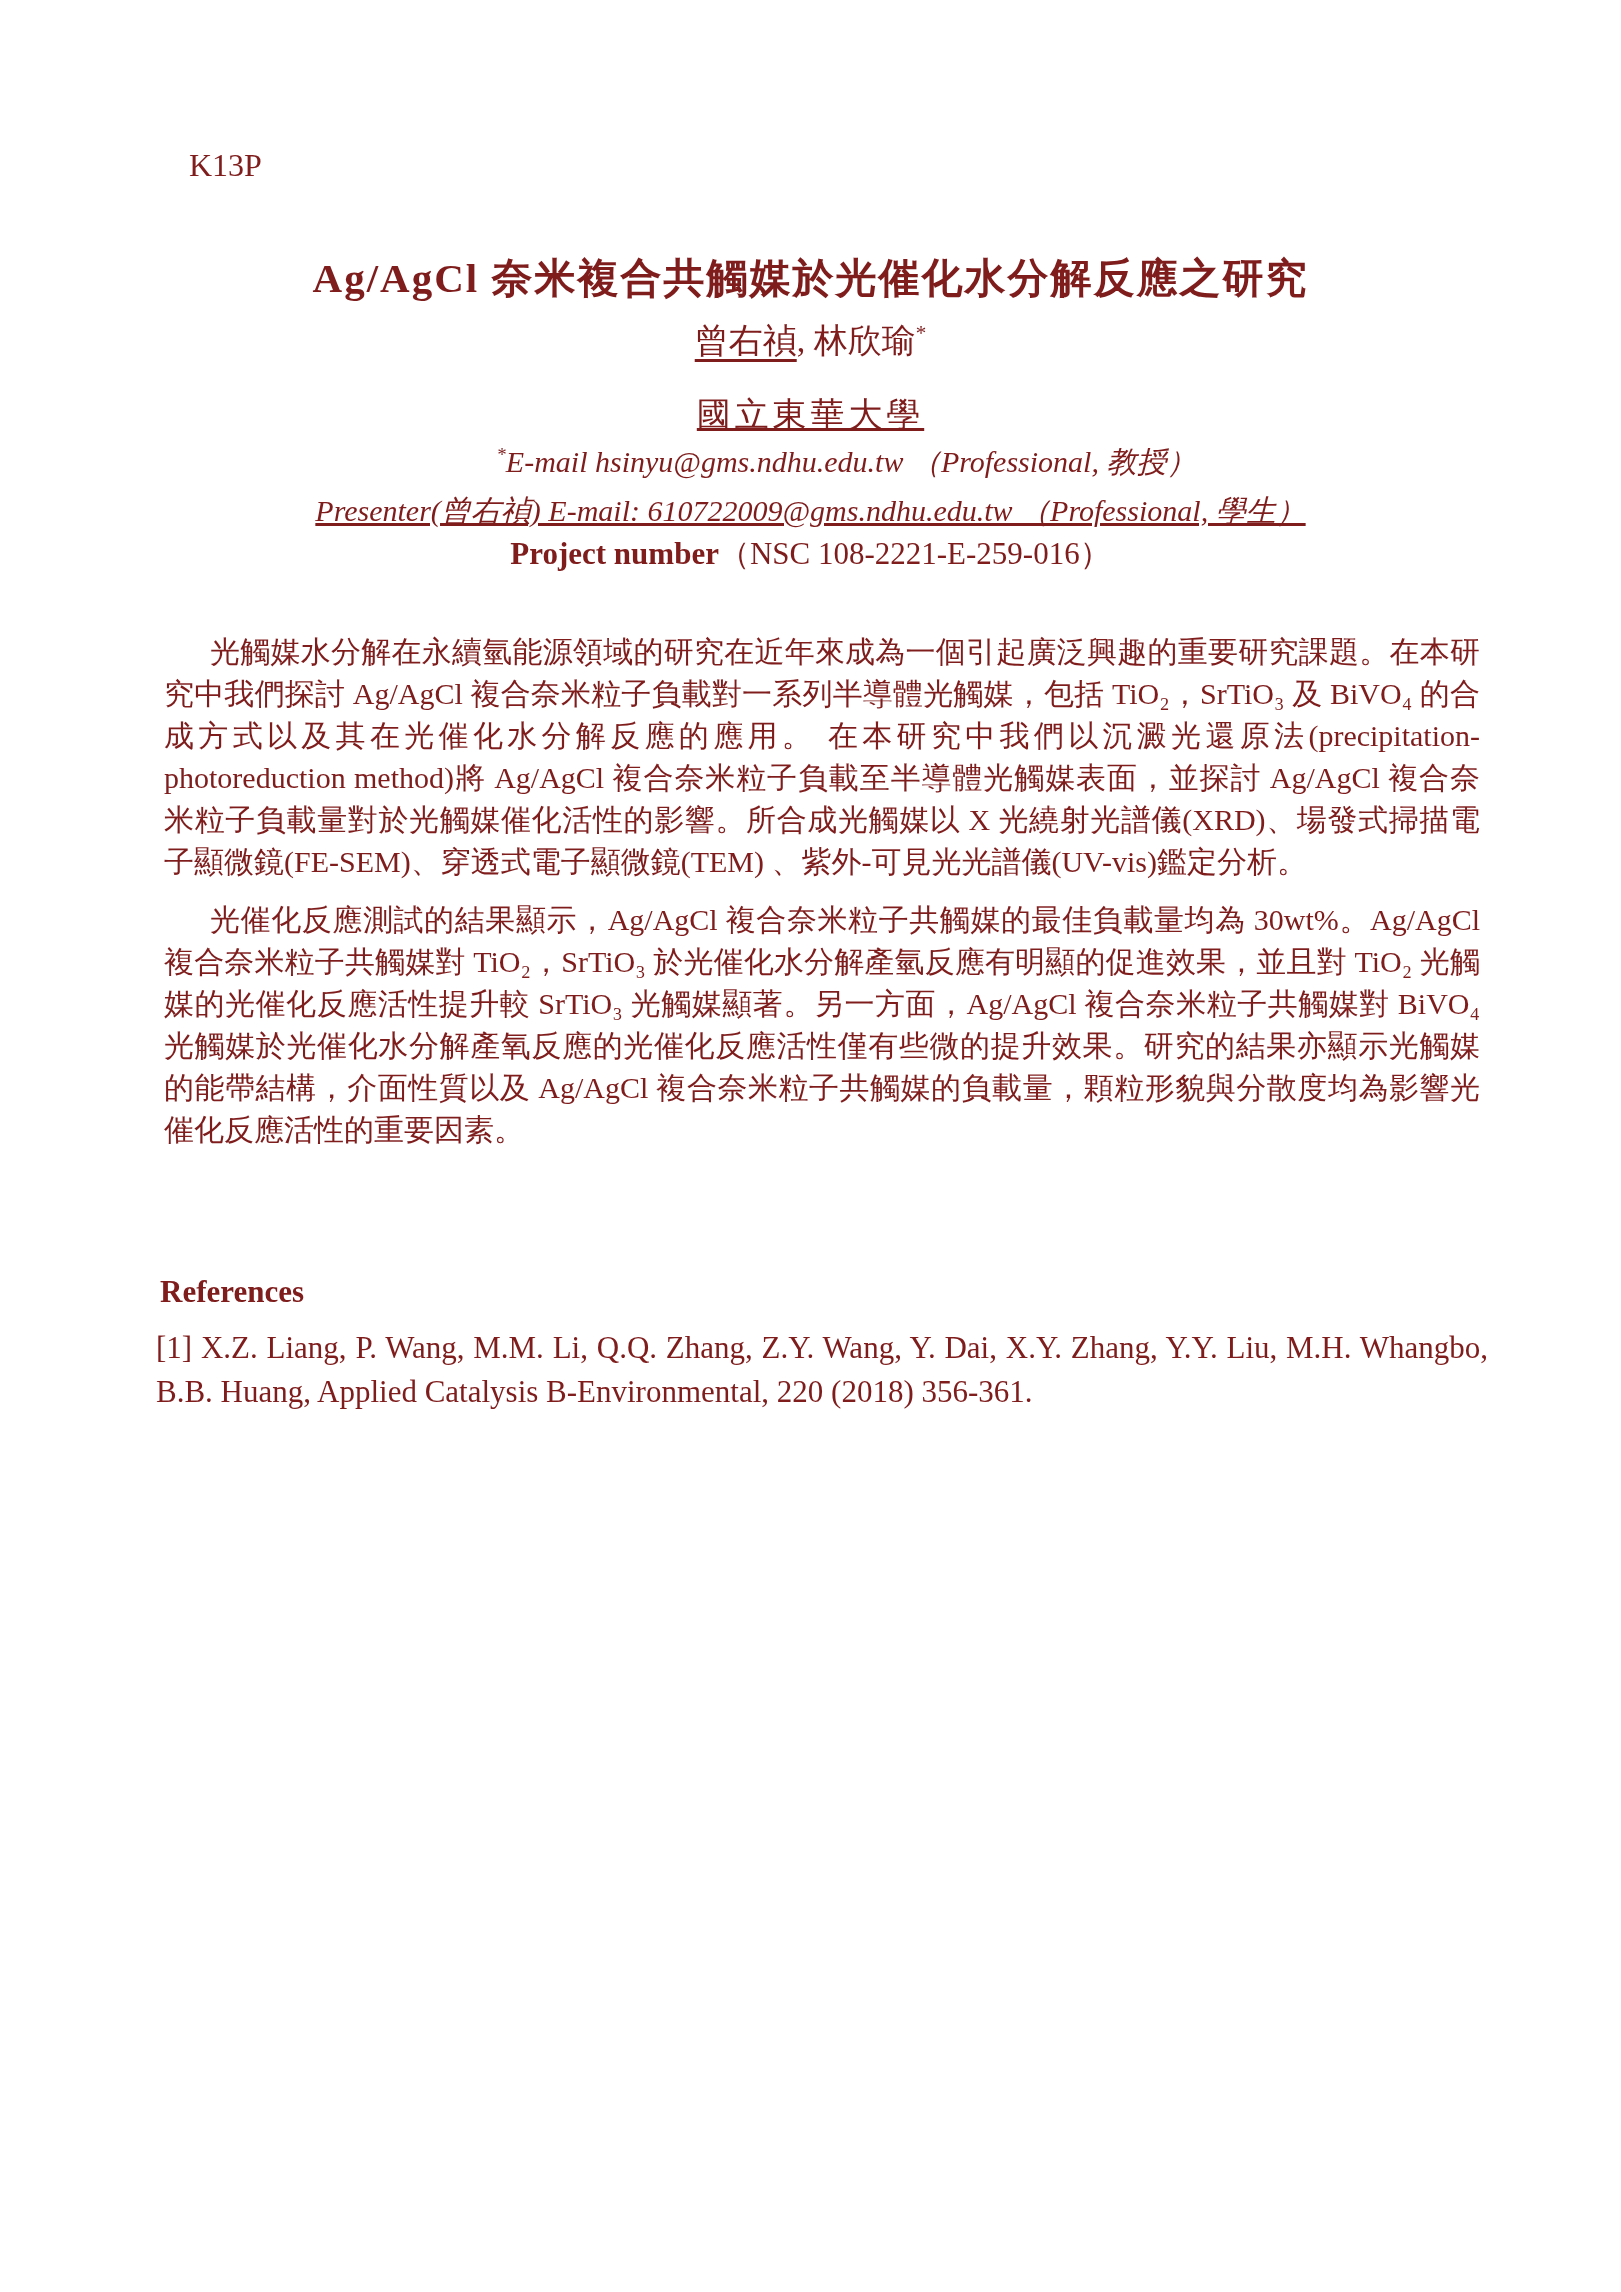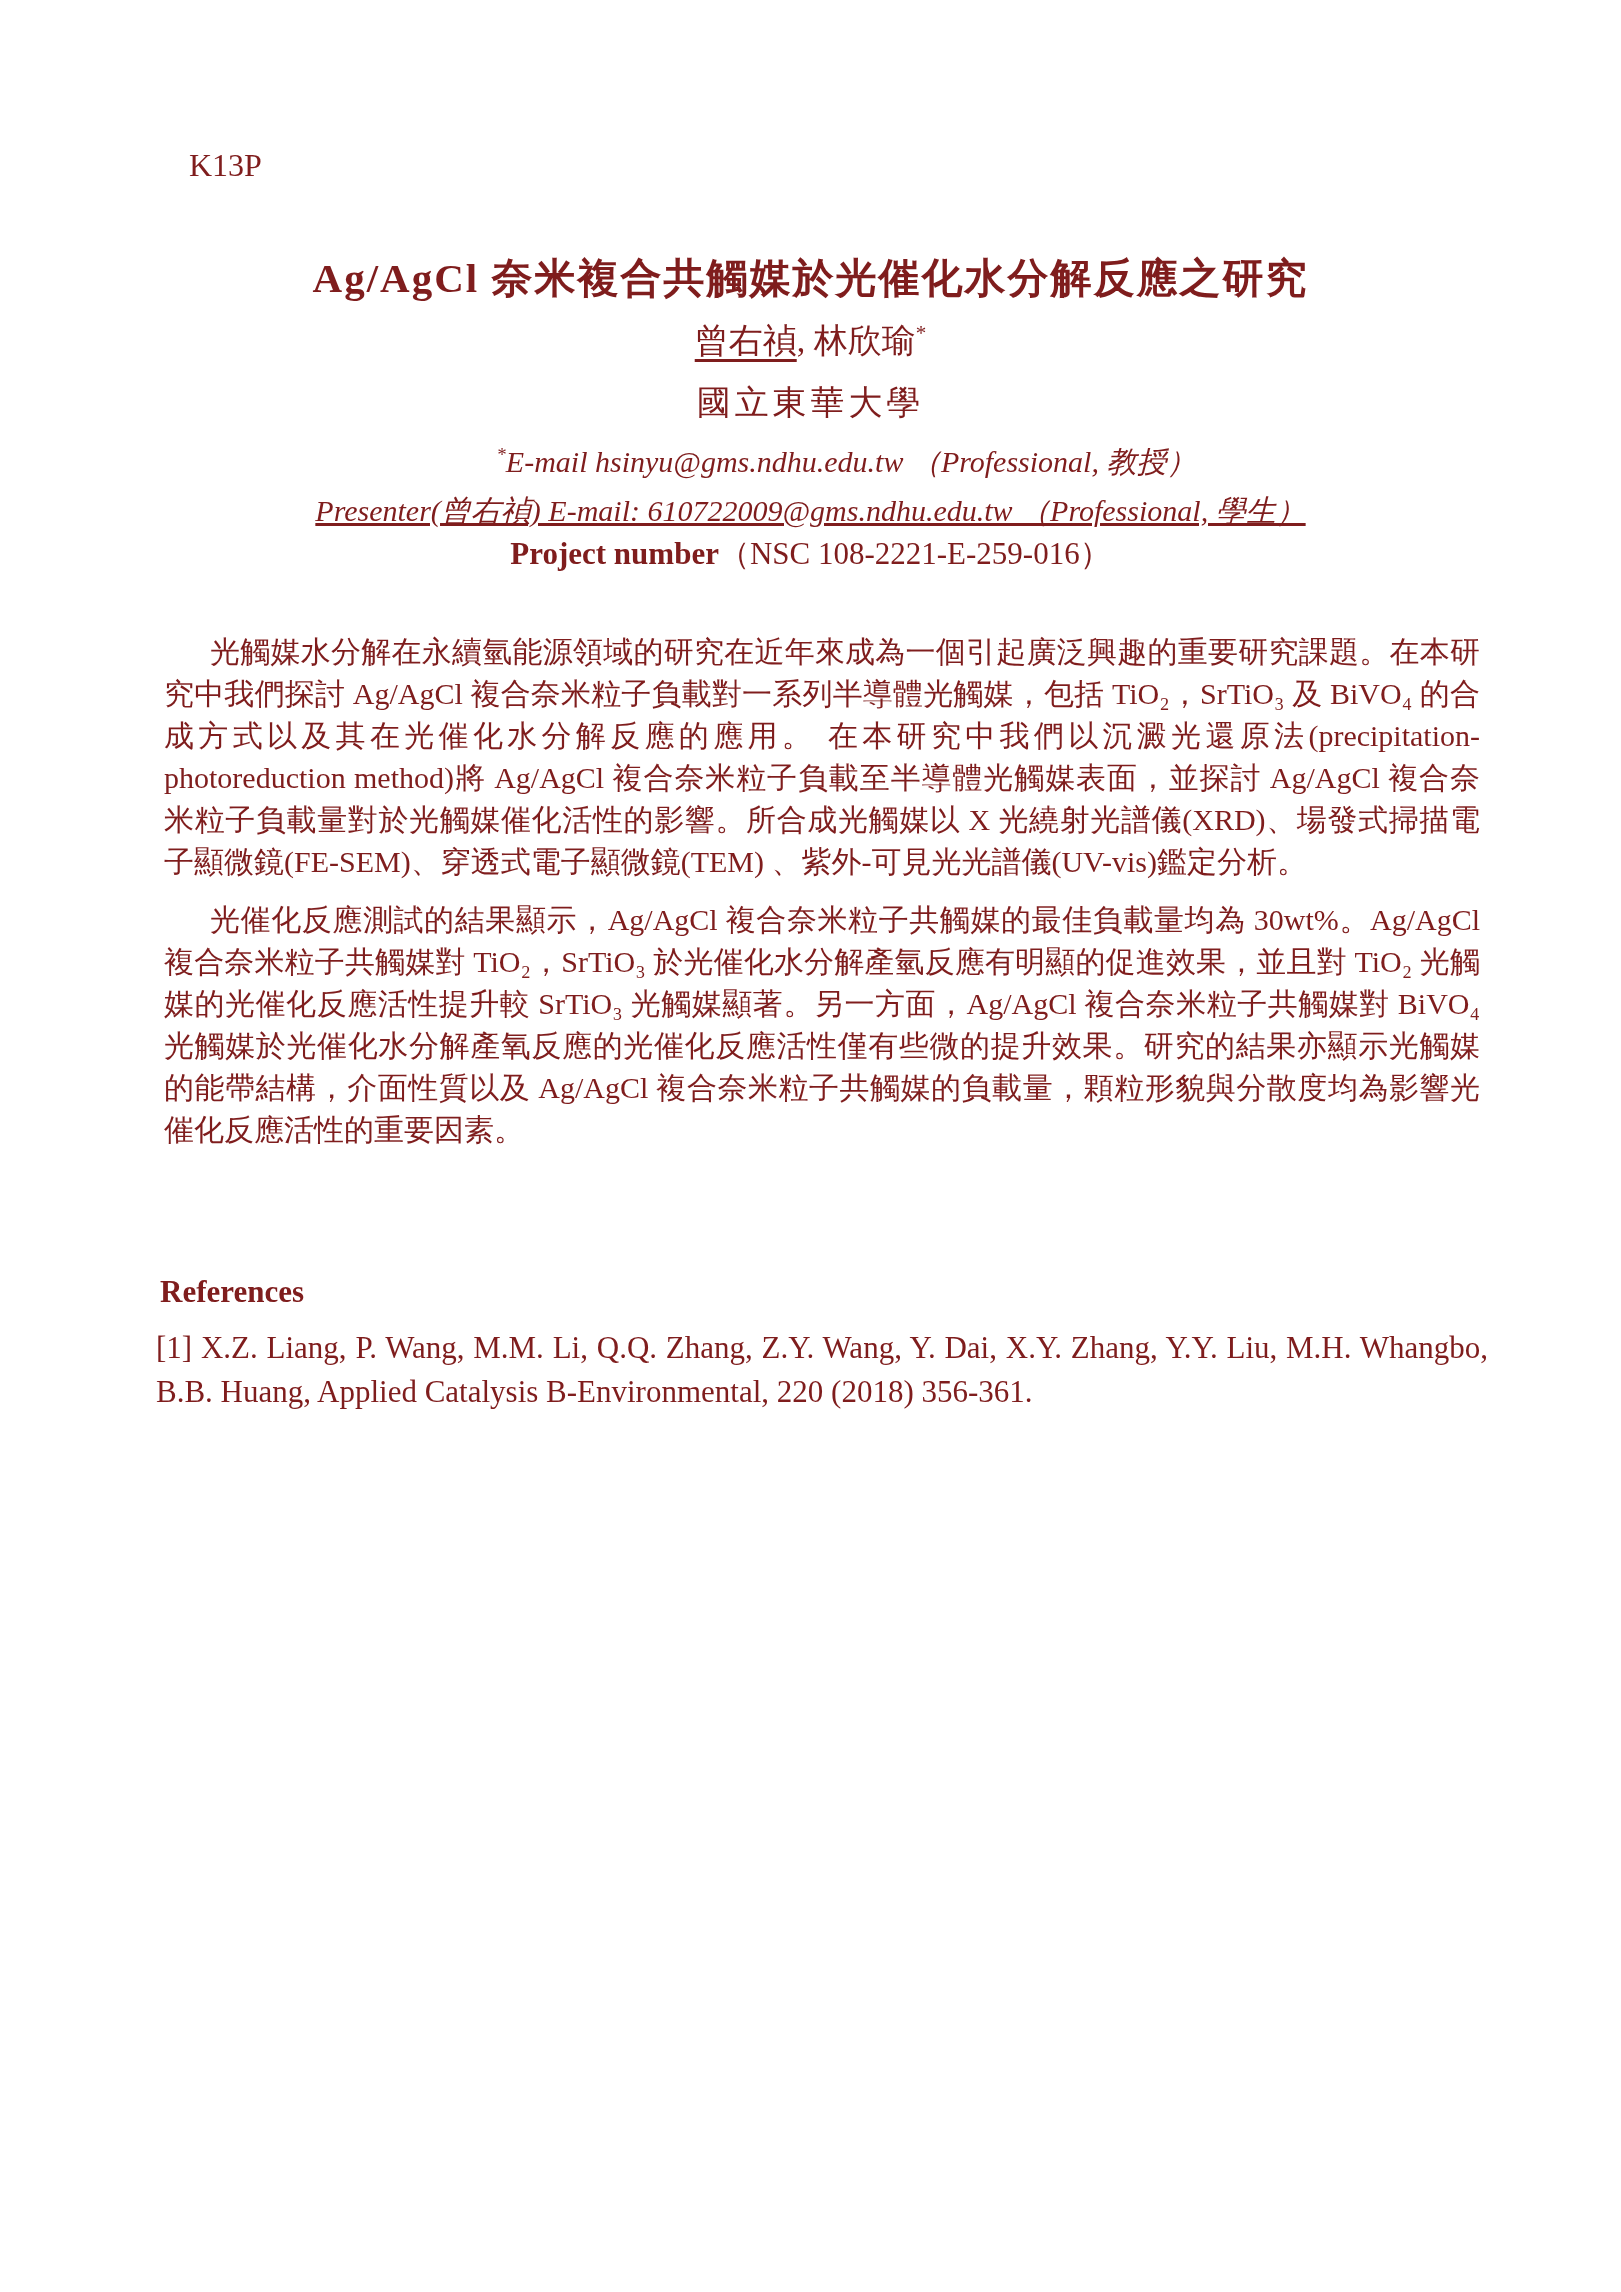--- a/index.html
+++ b/index.html
@@ -35,23 +35,24 @@
     top: 318px;
     font-size: 34px;
   }
   .presenter-name { text-decoration: underline; text-underline-offset: 6.9px; }
   .sup {
     vertical-align: super;
     font-size: 62%;
     line-height: 0;
   }
   .affiliation {
-    top: 380px;
+    top: 392px;
     font-size: 34px;
     letter-spacing: 3.9px;
+    text-decoration: underline;
   }
   .email-line {
     font-size: 30px;
     font-style: italic;
   }
   .email-corresponding { top: 442px; margin-left: 36px; }
   .email-presenter { top: 491px; text-decoration: underline; }
   .project-line {
     top: 533px;
     font-size: 31px;

